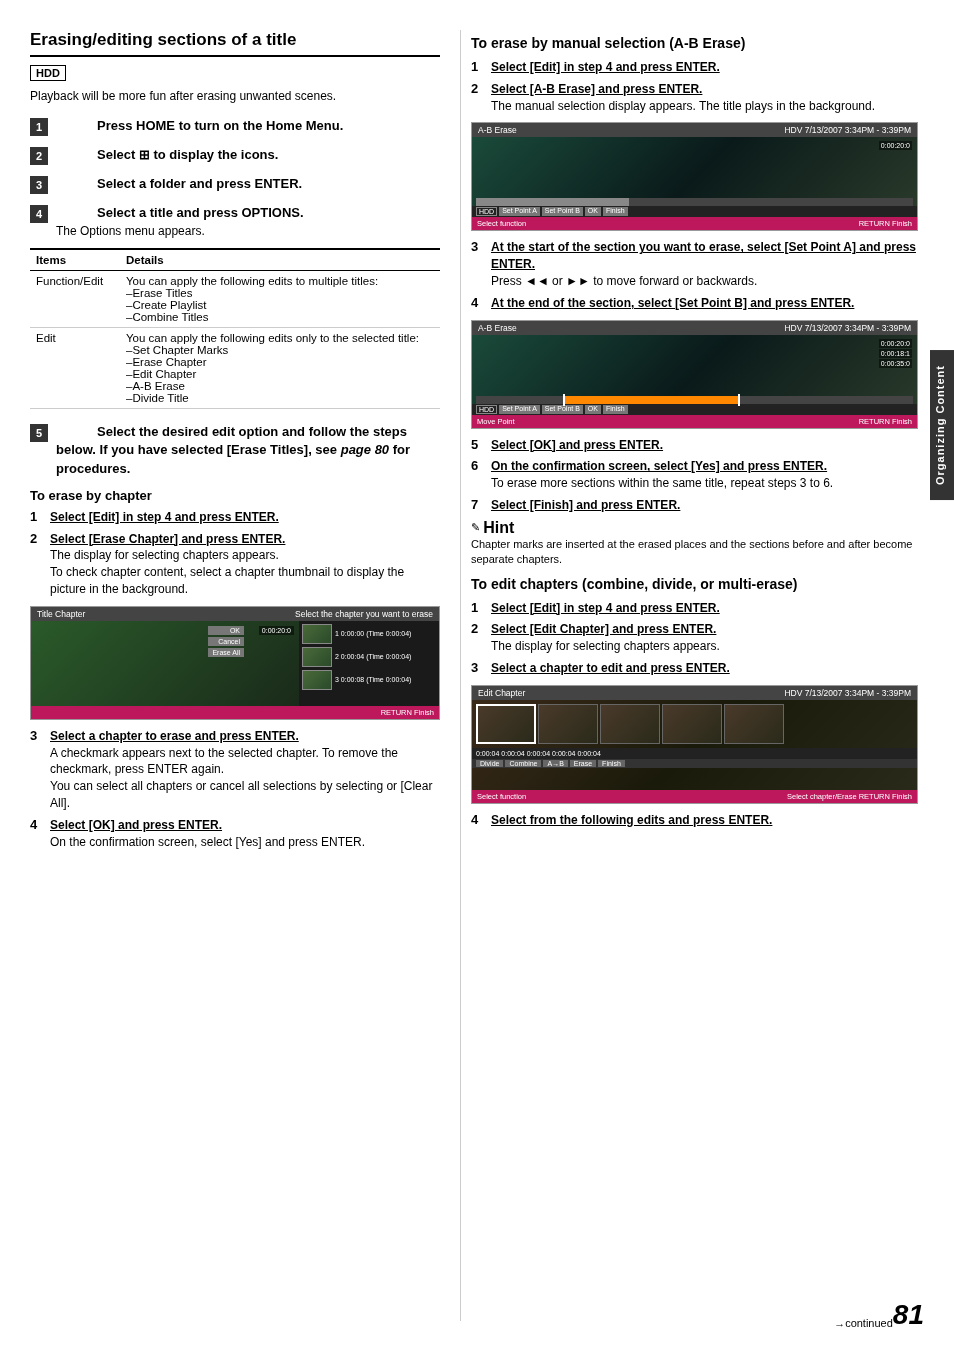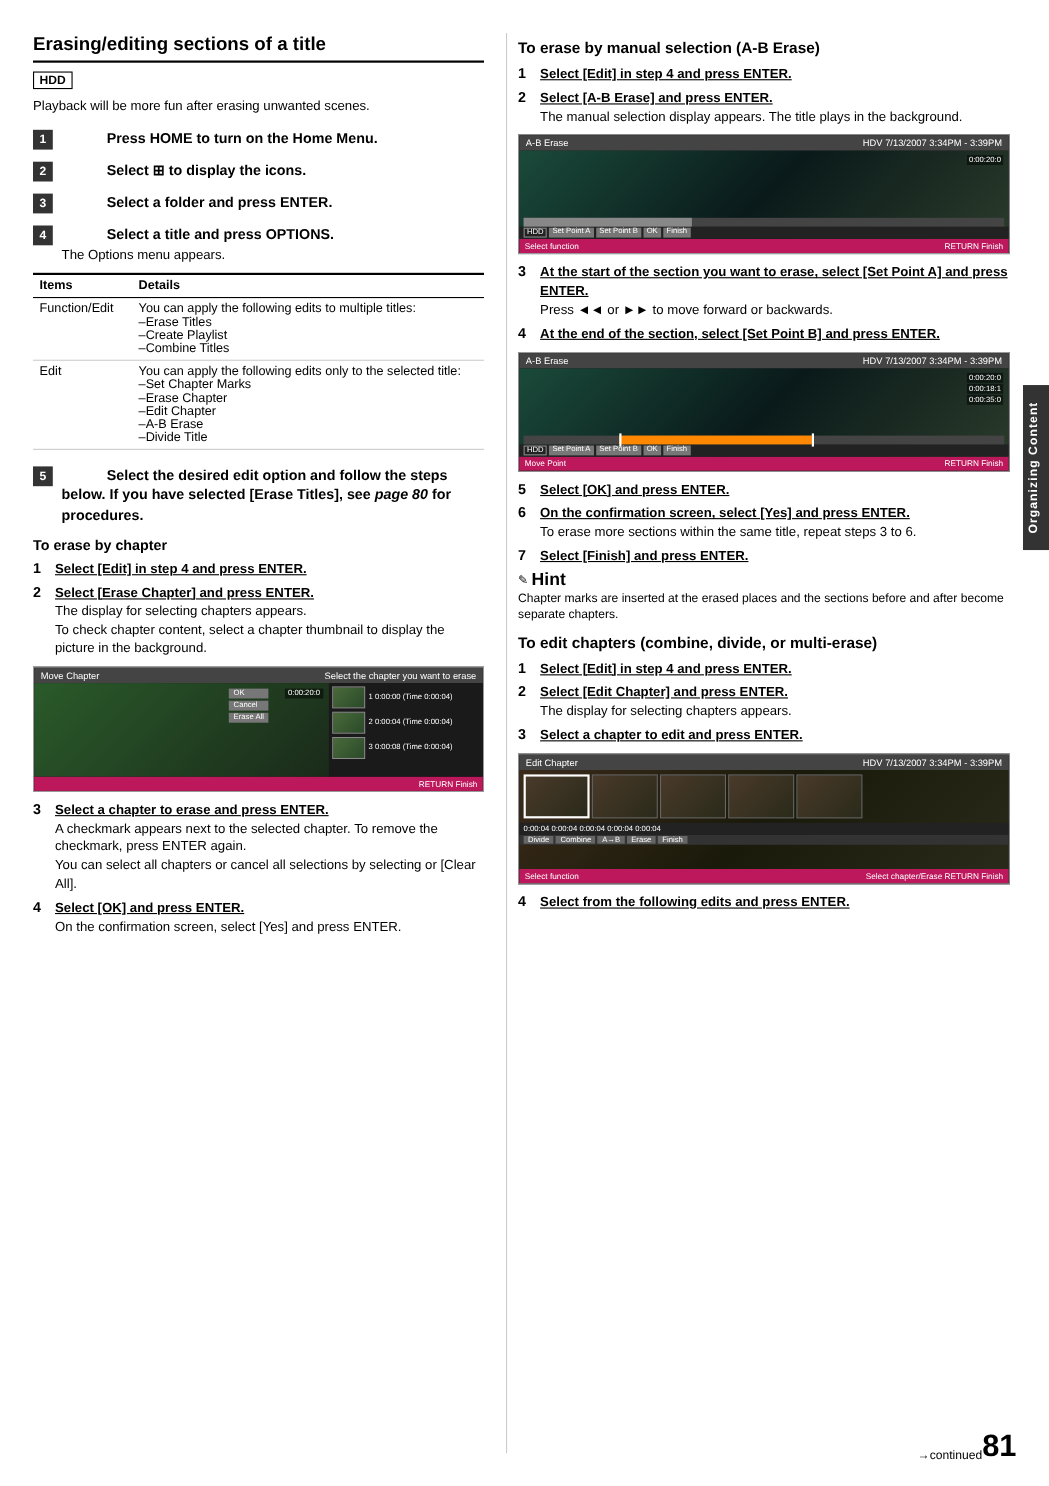--- a/index.html
+++ b/index.html
@@ -171,27 +171,29 @@
       flex-direction: row;
       align-items: flex-end;
     }
     .continued-text {
       font-size: 11px;
       margin-bottom: 2px;
     }
     .page-num {
       font-size: 28px;
       font-weight: bold;
+      font-style: italic;
     }
     .screenshot-box2 {
       border: 1px solid #999;
       background: #111;
       width: 100%;
       margin: 8px 0;
       overflow: hidden;
+      text-align: right;
     }
     .ss-header {
       background: #444;
       color: #fff;
       font-size: 8.5px;
       padding: 2px 6px;
       display: flex;
       justify-content: space-between;
     }
     .ss-body-erase {
@@ -327,21 +329,21 @@
       <div class="step-content">
         <strong>Select [Erase Chapter] and press ENTER.</strong><br>
         The display for selecting chapters appears.<br>
         To check chapter content, select a chapter thumbnail to display the picture in the background.
       </div>
     </div>
 
     
     <div class="screenshot-box2">
       <div class="ss-header">
-        <span>Move Chapter</span>
+        <span>Title Chapter</span>
         <span>Select the chapter you want to erase</span>
       </div>
       <div style="display:flex; height:85px;">
         <div style="flex:1; background:linear-gradient(135deg,#2a5a2a,#1a2a1a); position:relative;">
 
           <div style="position:absolute;top:5px;right:5px;background:rgba(0,0,0,0.5);color:#fff;font-size:7px;padding:1px 3px;">0:00:20:0</div>
           <div style="position:absolute;top:5px;right:55px;display:flex;flex-direction:column;gap:2px;">
             <div style="background:#777;color:#fff;font-size:7px;padding:1px 4px;">OK</div>
             <div style="background:#777;color:#fff;font-size:7px;padding:1px 4px;">Cancel</div>
             <div style="background:#777;color:#fff;font-size:7px;padding:1px 4px;">Erase All</div>

